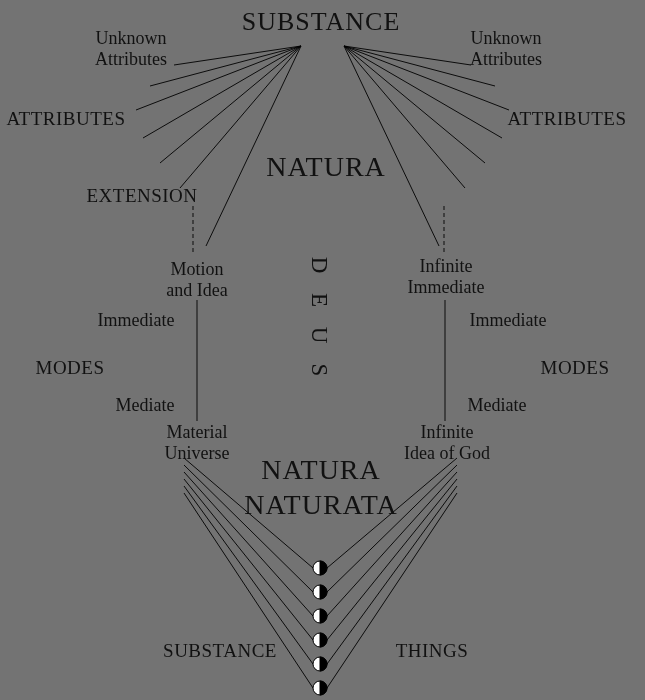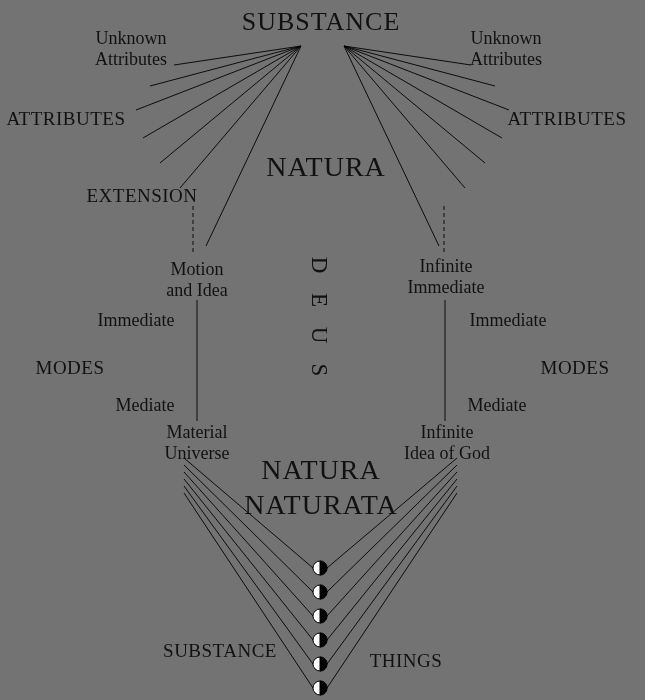--- a/index.html
+++ b/index.html
@@ -187,15 +187,15 @@
     <div>Idea of God</div>
   </div>
 
   <div class="lbl caps-md" style="left:321px; top:487px;">
     <div>NATURA</div>
     <div>NATURATA</div>
   </div>
 
   <div class="lbl caps" style="left:220px; top:651px;">SUBSTANCE</div>
 
-  <div class="lbl caps" style="left:406px; top:651px;margin-top:10px;">THINGS</div>
+  <div class="lbl caps" style="left:432px; top:651px;">THINGS</div>
 
 </div>
 
 </body></html>

